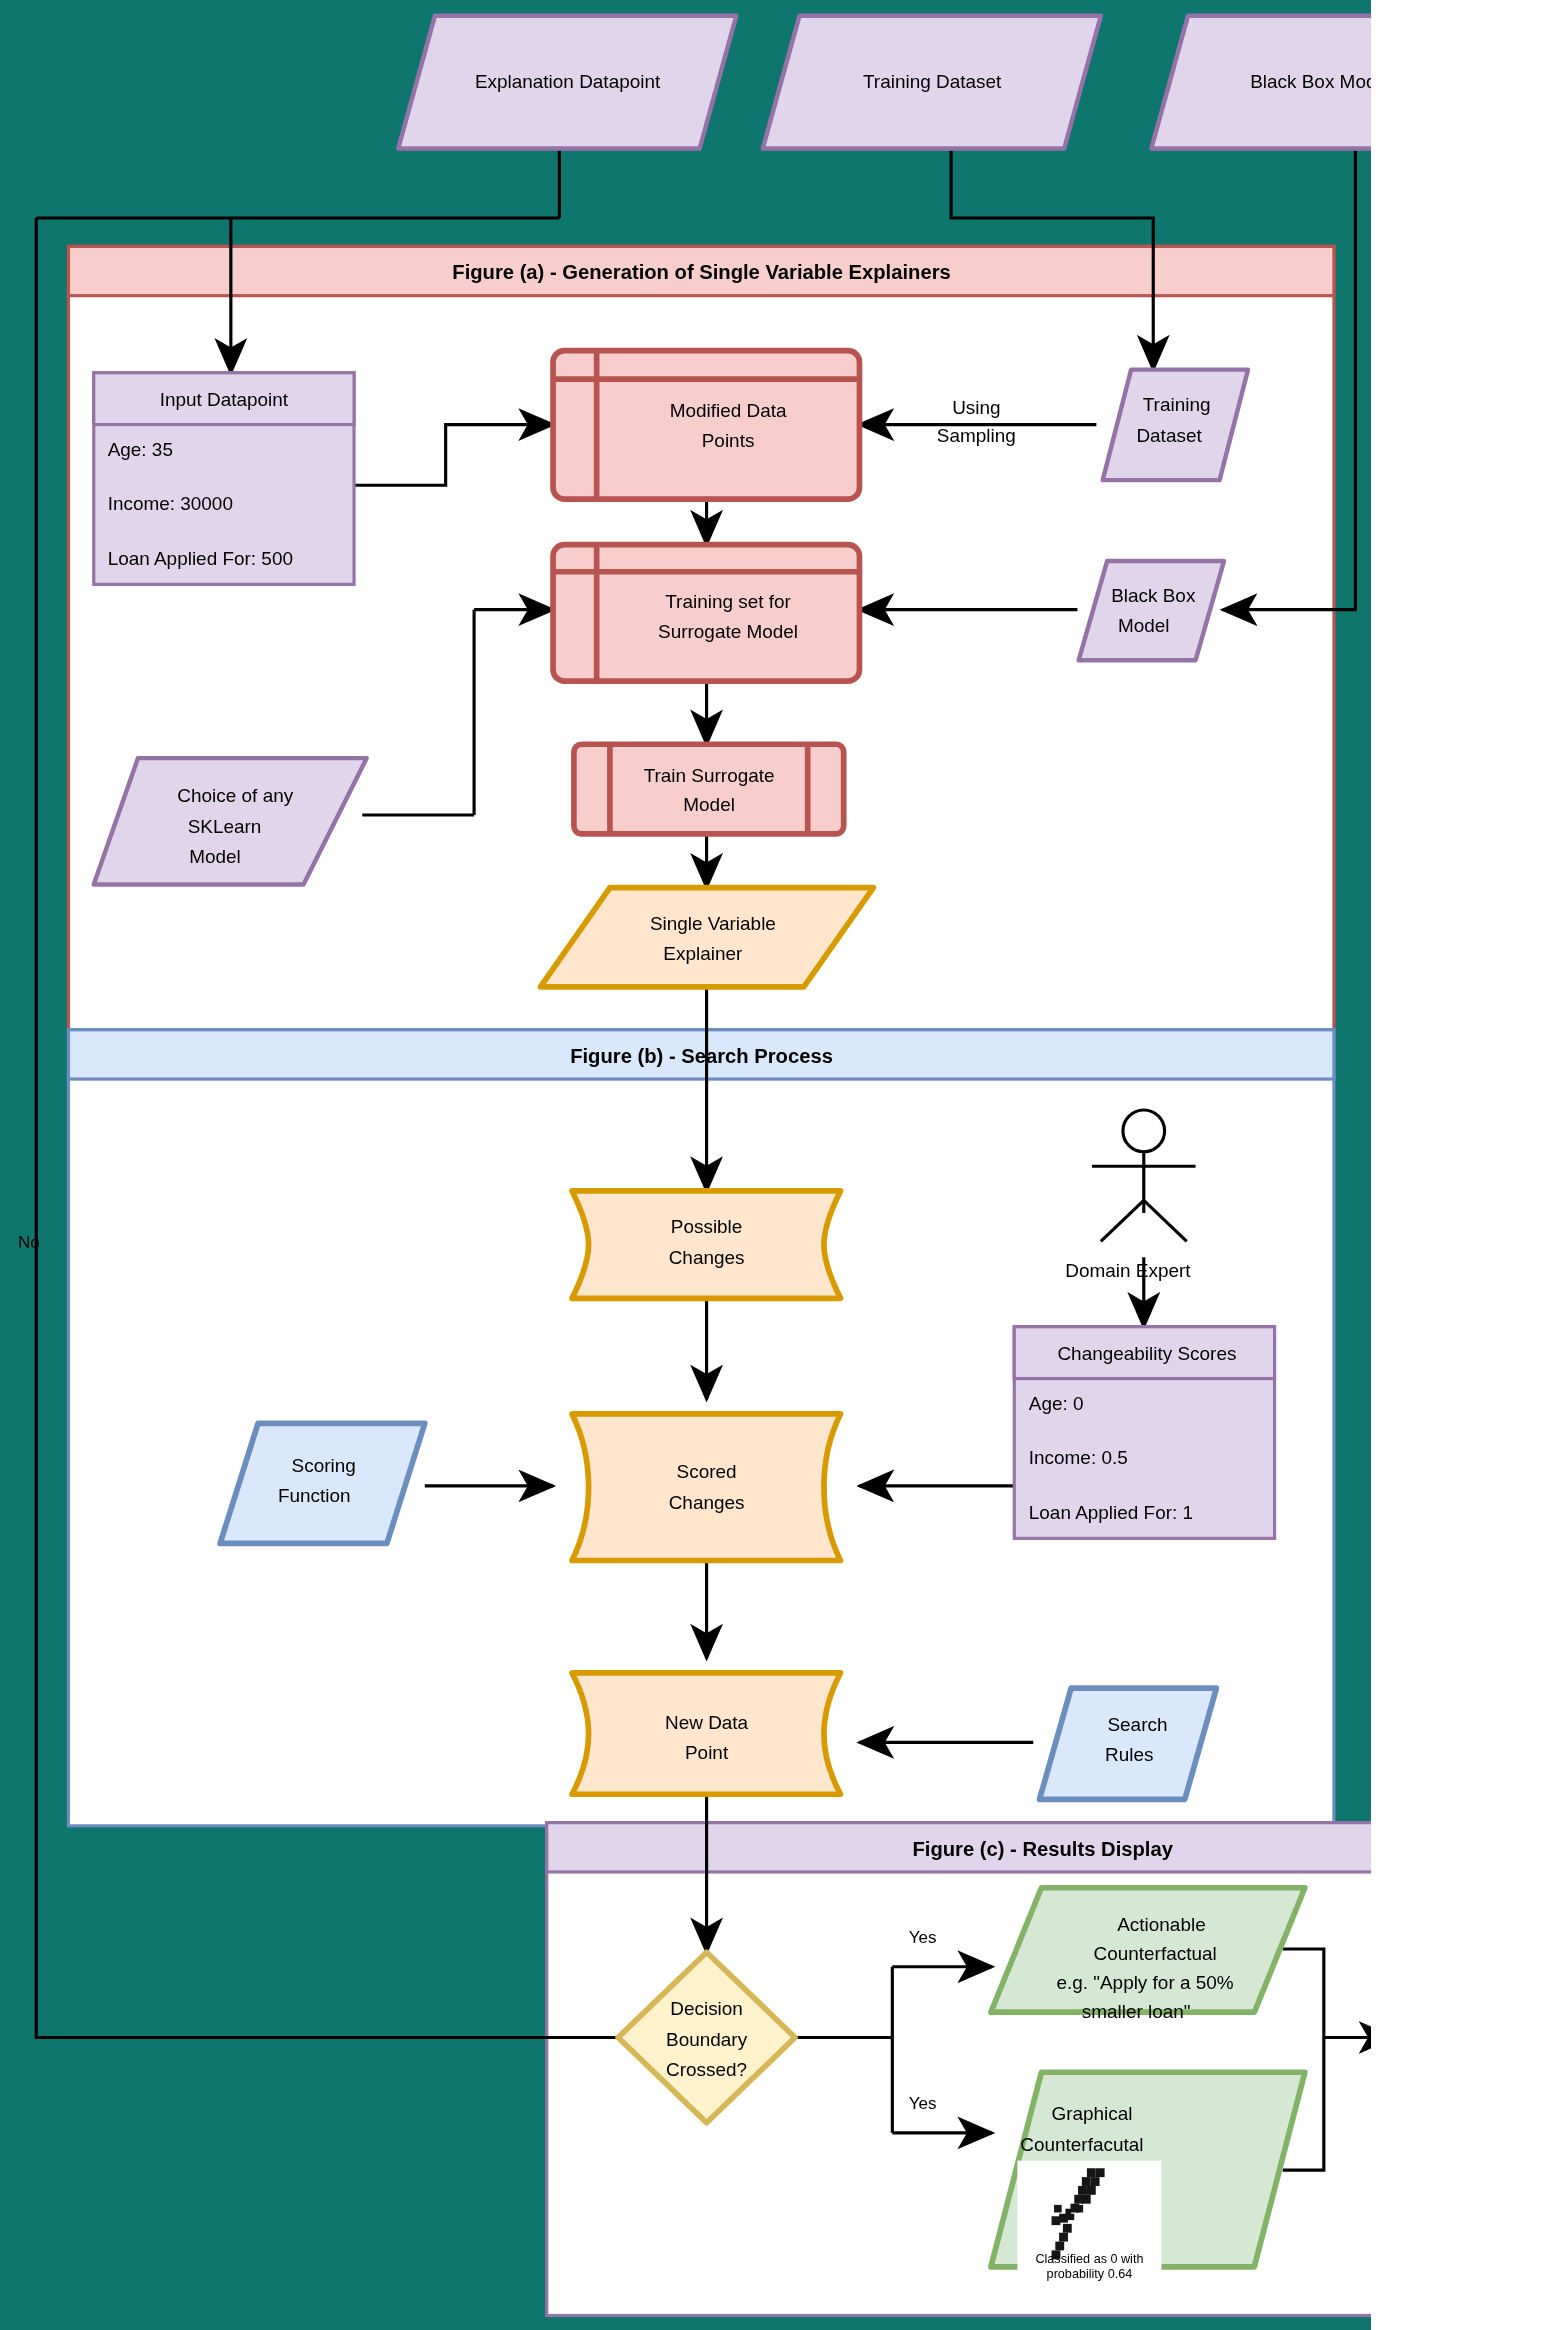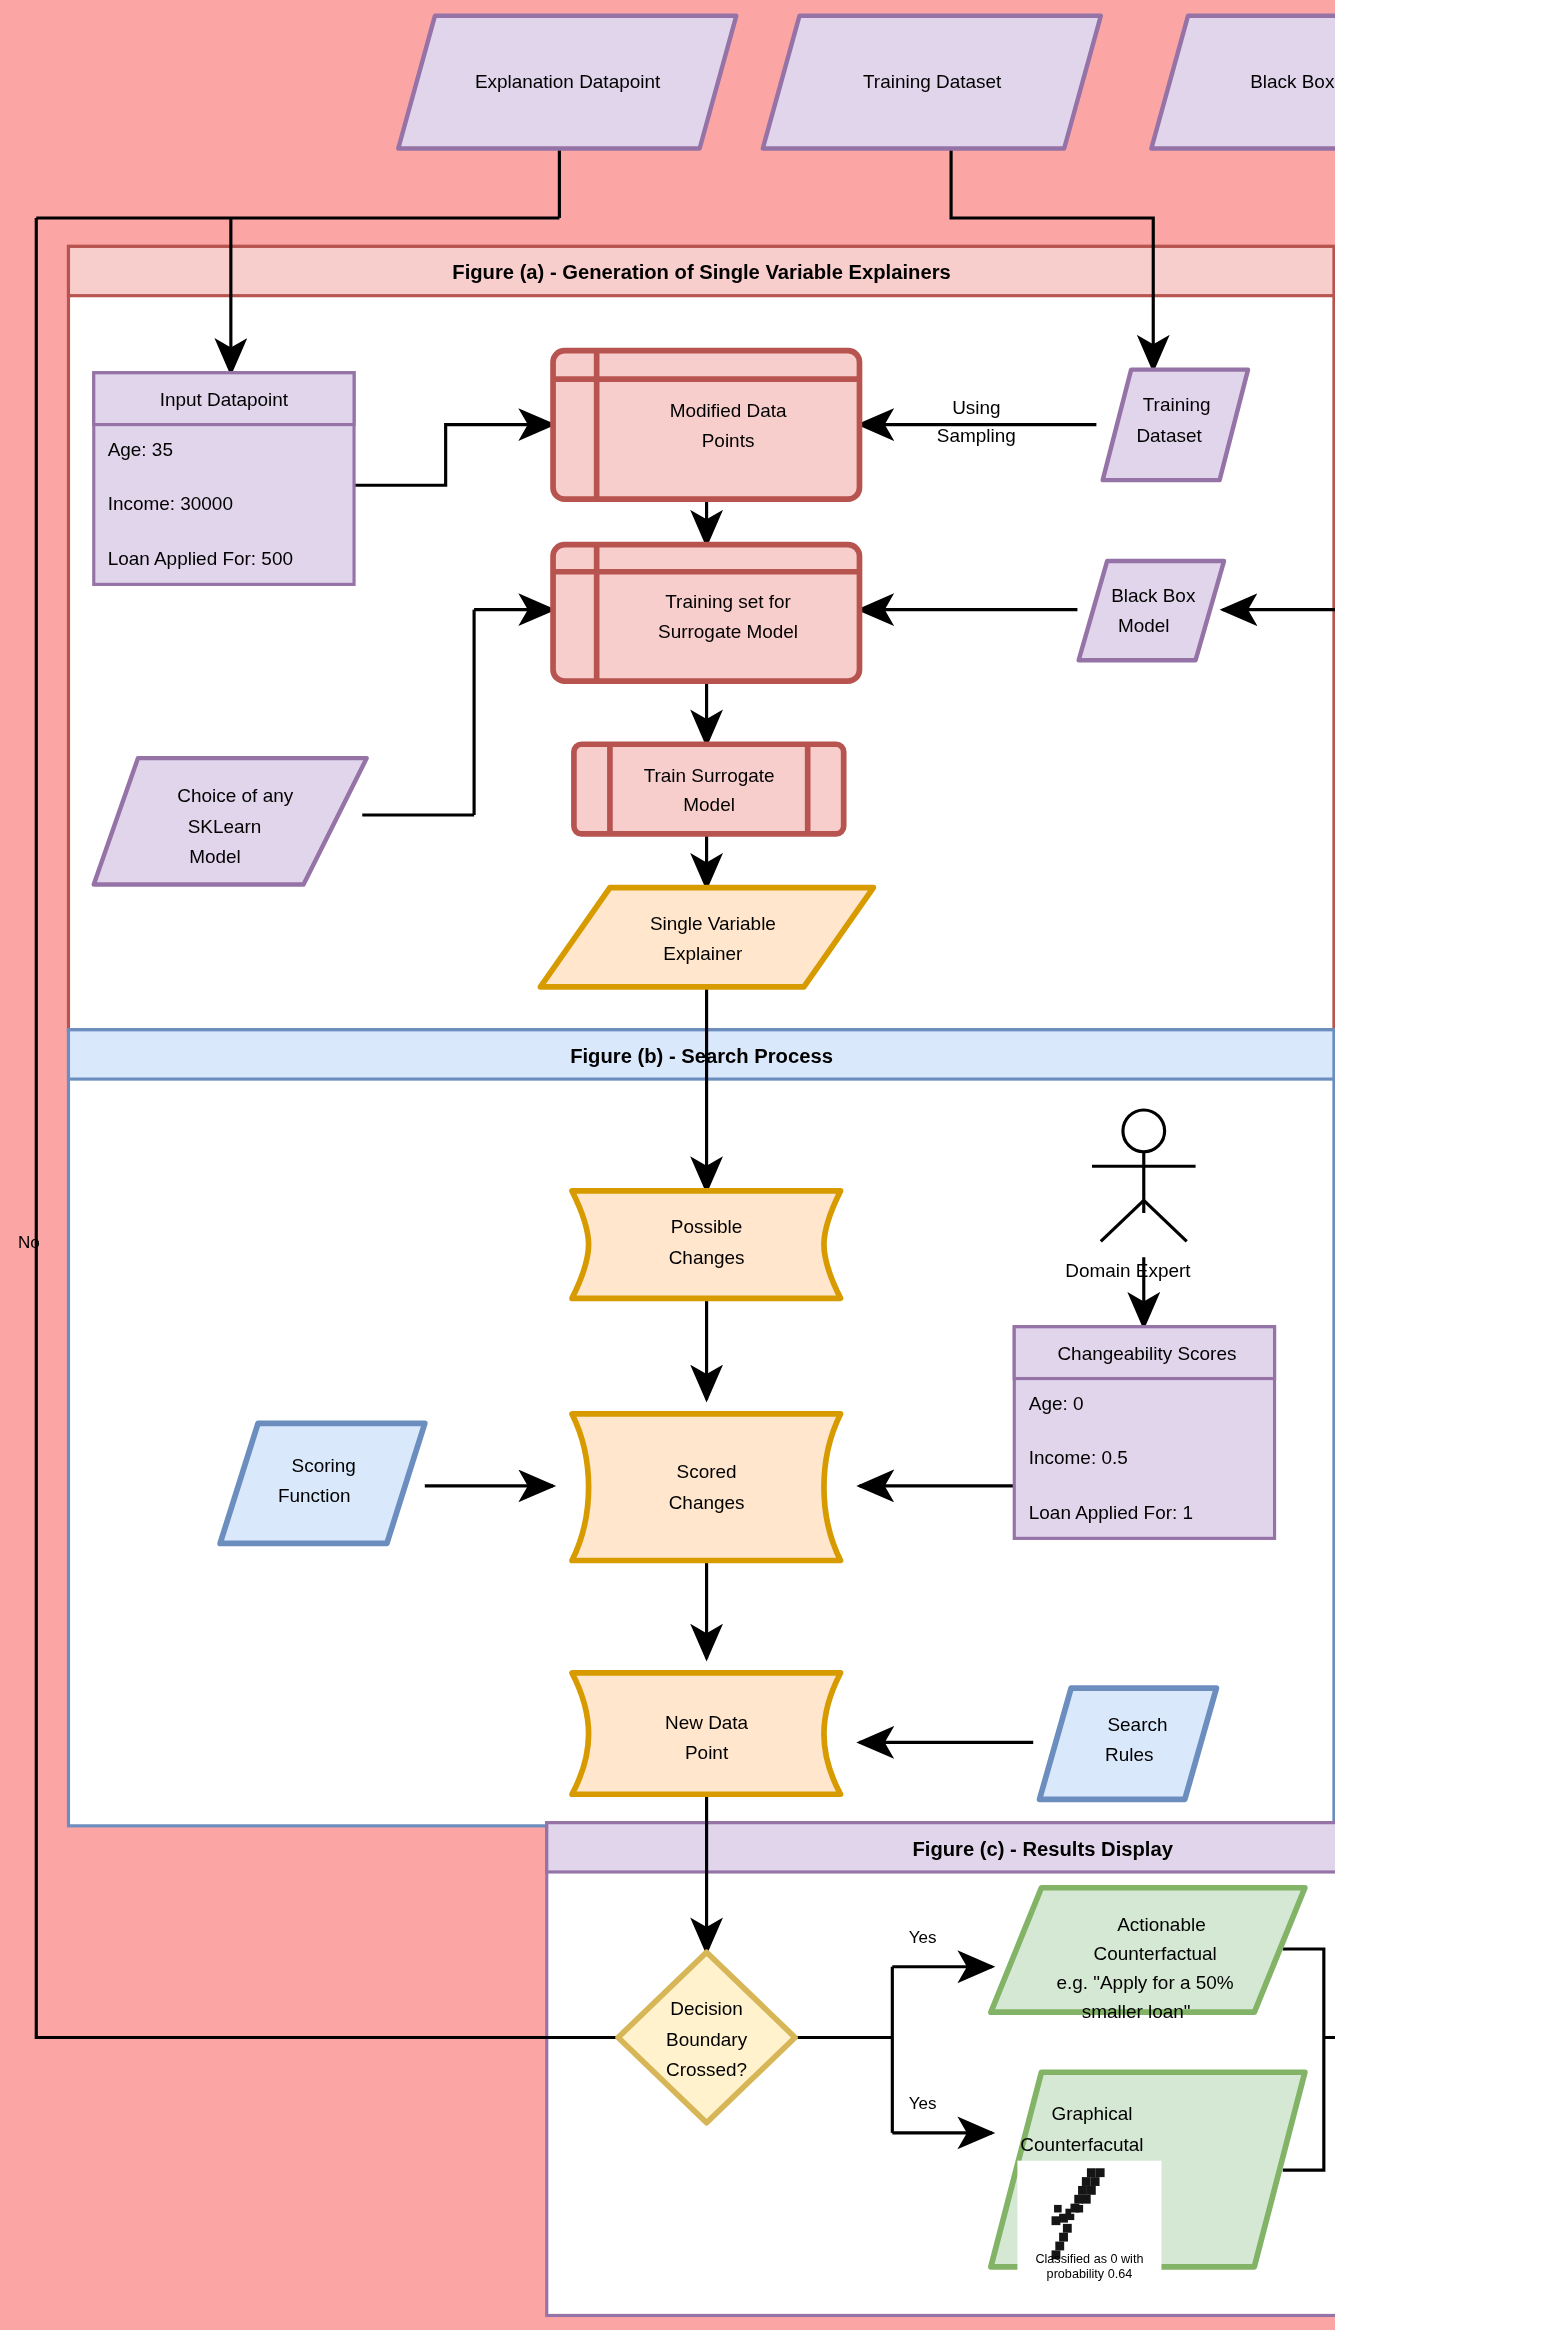--- a/index.html
+++ b/index.html
@@ -1,17 +1,17 @@
 <!DOCTYPE html>
 <html style="font-size:10px"><head>
 <meta charset="utf-8">
 <style>
   html,body{margin:0;padding:0;background:#ffffff;}
   body{font-family:"Liberation Sans", sans-serif;}
-  #stage{position:relative;width:1335px;height:2330px;background:#fca5a5;overflow:hidden;}
+  #stage{position:relative;width:1335px;height:2330px;background:#0f766e;overflow:hidden;padding-left:36px;}
   svg.layer{position:absolute;left:0;top:0;width:1561px;height:2330px;}
   text{font-family:"Liberation Sans", sans-serif;fill:#000000;}
   .lbl{font-size:30px;}
   .lbl-sm{font-size:27px;}
   .lbl-tiny{font-size:20px;}
   .hdr{font-size:32px;font-weight:bold;}
   .edge{stroke:#000000;stroke-width:5;fill:none;}
   .arrowhead{fill:#000000;}
   .stick{stroke:#000000;stroke-width:5;fill:none;}
 </style>

